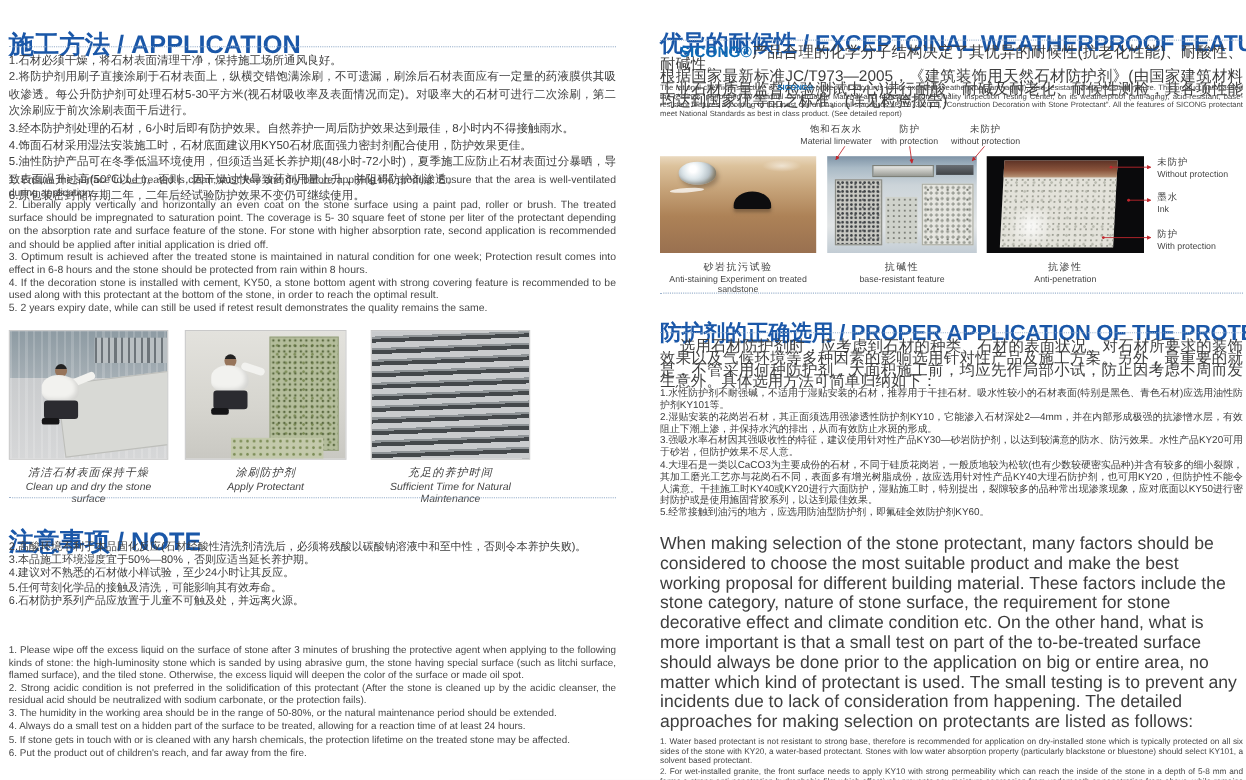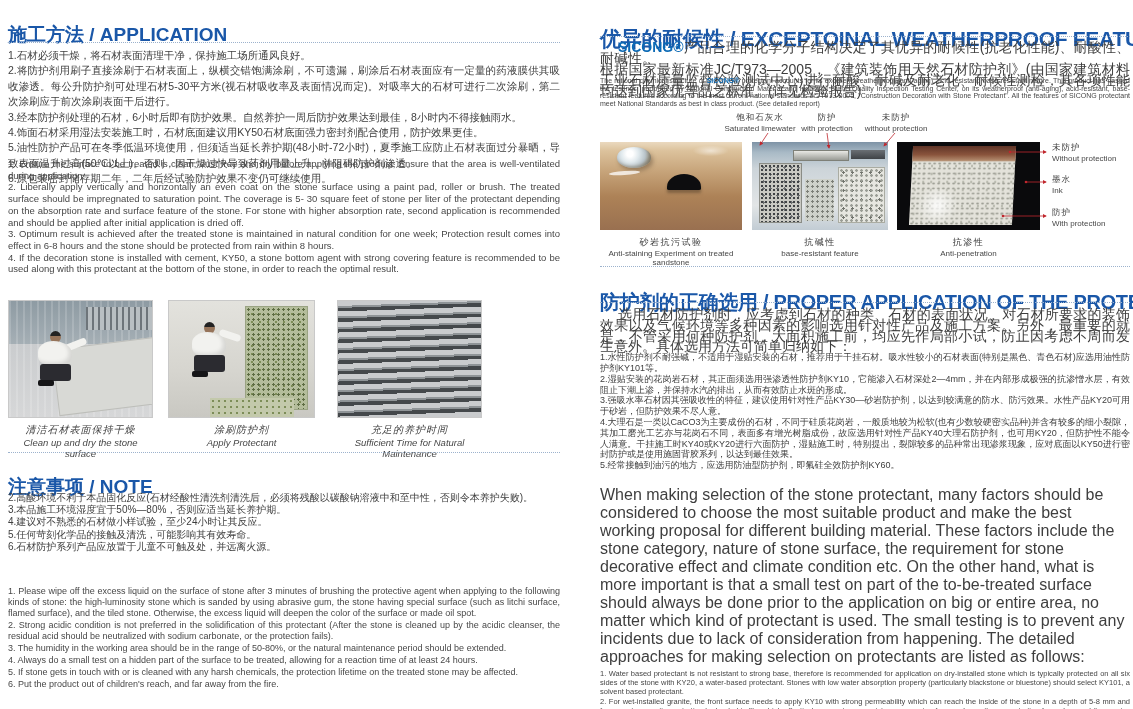--- a/index.html
+++ b/index.html
@@ -3,21 +3,21 @@
 <meta charset="utf-8">
 <style>
   html,body{margin:0;padding:0;background:#e8e8e8;}
   .page{position:relative;width:1133px;height:709px;background:#ffffff;overflow:hidden;
         font-family:"Liberation Sans","DejaVu Sans",sans-serif;color:#3e3e3e;}
   .col{position:absolute;top:6px;}
   .col-left{left:8px;width:552px;height:700px;}
   .col-right{left:600px;width:530px;height:700px;}
   .abs{position:absolute;}
   .sec-title{color:#1a57a8;font-weight:bold;white-space:nowrap;}
-  .t26{font-size:19px;}
+  .t26{font-size:23px;}
   .t21{font-size:21px;letter-spacing:-0.3px;}
   .t20{font-size:20px;letter-spacing:-0.3px;}
   .rule{border-top:1px dotted #9cb2cd;width:100%;height:0;}
   .list .li{margin:0;}
   .cn-app .li{font-size:10.5px;line-height:15.4px;text-align:justify;}
   .en-app .li{font-size:9.5px;line-height:11.7px;text-align:justify;color:#474747;}
   .cn-note .li{font-size:10px;line-height:12.2px;text-align:justify;}
   .en-note .li{font-size:9px;line-height:11px;text-align:justify;color:#474747;margin-bottom:1px;}
   .r-cn{font-size:14px;line-height:11px;text-align:justify;}
   .r-cn-list .li{font-size:9px;line-height:10.8px;text-align:justify;}
@@ -105,20 +105,21 @@
         <div class="li">3.经本防护剂处理的石材，6小时后即有防护效果。自然养护一周后防护效果达到最佳，8小时内不得接触雨水。</div>
         <div class="li">4.饰面石材采用湿法安装施工时，石材底面建议用KY50石材底面强力密封剂配合使用，防护效果更佳。</div>
         <div class="li">5.油性防护产品可在冬季低温环境使用，但须适当延长养护期(48小时-72小时)，夏季施工应防止石材表面过分暴晒，导致表面温升过高(50℃以上)。否则，因干燥过快导致药剂用量上升，并阻碍防护剂渗透。</div>
         <div class="li">6.原包装密封储存期二年，二年后经试验防护效果不变仍可继续使用。</div>
       </div>
     <div class="abs list en-app" style="top:152px;width:552px;">
         <div class="li">1. Ensure the surface to be treated is clean, dust free and dry before applying the product; Ensure that the area is well-ventilated during application.</div>
         <div class="li">2. Liberally apply vertically and horizontally an even coat on the stone surface using a paint pad, roller or brush. The treated surface should be impregnated to saturation point. The coverage is 5- 30 square feet of stone per liter of the protectant depending on the absorption rate and surface feature of the stone. For stone with higher absorption rate, second application is recommended and should be applied after initial application is dried off.</div>
         <div class="li">3. Optimum result is achieved after the treated stone is maintained in natural condition for one week; Protection result comes into effect in 6-8 hours and the stone should be protected from rain within 8 hours.</div>
         <div class="li">4. If the decoration stone is installed with cement, KY50, a stone bottom agent with strong covering feature is recommended to be used along with this protectant at the bottom of the stone, in order to reach the optimal result.</div>
+        <div class="li">5. 2 years expiry date, while can still be used if retest result demonstrates the quality remains the same.</div>
       </div>
 
     <div class="abs" style="top:294px;left:0;width:552px;height:150px;">
       <figure class="photo" style="left:0;width:145px;margin:0;">
         <div class="pimg photo1">
           <div class="grate"></div>
           <div class="slab-tilt"></div>
           <div class="person" style="left:20%;top:26%;">
             <div class="p-head"></div>
             <div class="p-arm"></div>
@@ -194,21 +195,21 @@
       <div>根据国家最新标准JC/T973—2005，《建筑装饰用天然石材防护剂》(由国家建筑材料工业石材质量监督检验测试中心)进行耐酸、耐碱及耐老化、耐候性测检，其各项性能均达到国家优等品之标准。(详见检验报告)</div>
     </div>
 
     <div class="abs r-en" style="top:71px;width:530px;">
       <span>The rational chemical structure of </span><span class="brand" style="font-size:7px;">SICONG®</span><span> protectant accounts for its excellent weatherproof (anti-aging), acid-resistant, base-resistant nature. This product has passed the testings, performed by National Construction Material and Industrial Stone Quality Inspection Testing Center, on its weatherproof (anti-aging), acid-resistant, base-resistant features according to the most current national standards JC/T973-2005, "Construction Decoration with Stone Protectant". All the features of SICONG protectant meet National Standards as best in class product. (See detailed report)</span>
     </div>
 
     <div class="fig-block" style="top:106px;left:0;width:530px;height:152px;">
       <div class="flab" style="left:100px;top:0;width:120px;">
         <div class="flab-cn">饱和石灰水</div>
-        <div class="flab-en">Saturated limewater</div>
+        <div class="flab-en">Material limewater</div>
       </div>
       <div class="flab" style="left:187px;top:0;width:80px;">
         <div class="flab-cn">防护</div>
         <div class="flab-en">with protection</div>
       </div>
       <div class="flab" style="left:252px;top:0;width:88px;">
         <div class="flab-cn">未防护</div>
         <div class="flab-en">without protection</div>
       </div>
 

